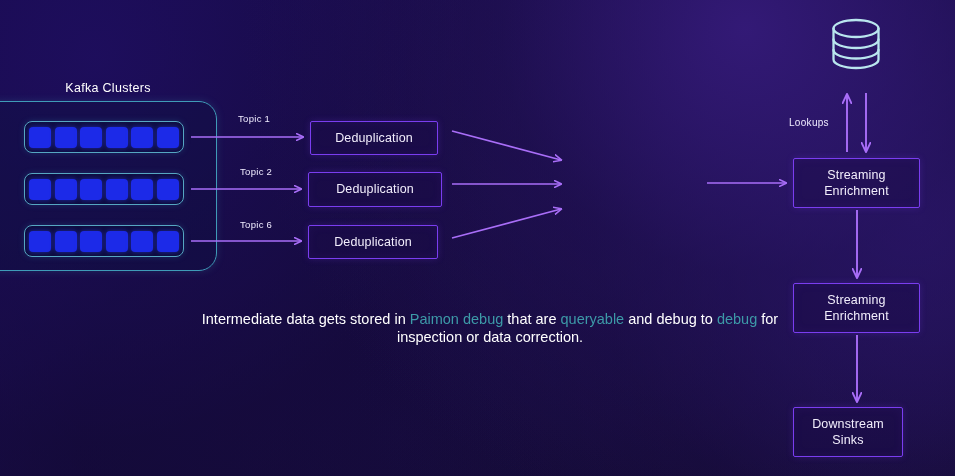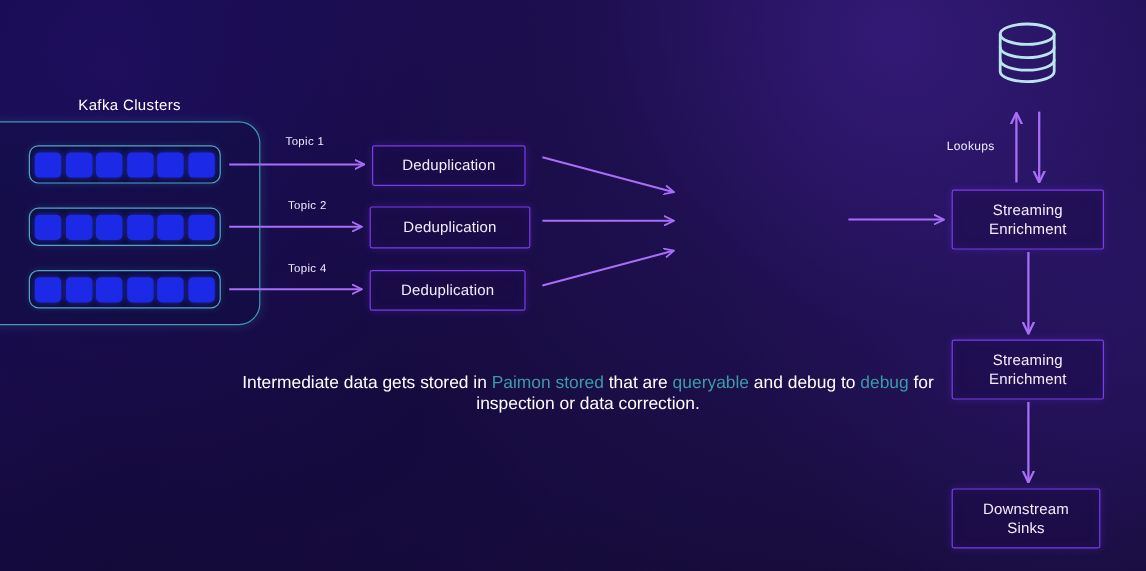--- a/index.html
+++ b/index.html
@@ -143,21 +143,21 @@
     <span class="broker-cell"></span>
     <span class="broker-cell"></span>
     <span class="broker-cell"></span>
     <span class="broker-cell"></span>
     <span class="broker-cell"></span>
     <span class="broker-cell"></span>
   </div>
 
   <div class="edge-label" style="left:238px; top:113px;">Topic 1</div>
   <div class="edge-label" style="left:240px; top:166px;">Topic 2</div>
-  <div class="edge-label" style="left:240px; top:219px;">Topic 4</div>
+  <div class="edge-label" style="left:240px; top:219px;">Topic 6</div>
 
   <div class="node dedup" style="left:310px; top:121px; width:128px; height:34px;">Deduplication</div>
   <div class="node dedup" style="left:308px; top:172px; width:134px; height:35px;">Deduplication</div>
   <div class="node dedup" style="left:308px; top:225px; width:130px; height:34px;">Deduplication</div>
 
 
   <div class="edge-label" style="left:789px; top:117px; font-size:10px;">Lookups</div>
 
   <div class="node" style="left:793px; top:158px; width:127px; height:50px;">
     <span>
@@ -166,29 +166,29 @@
     </span>
   </div>
 
   <div class="node" style="left:793px; top:283px; width:127px; height:50px;">
     <span>
       <span>Streaming</span><br>
       <span>Enrichment</span>
     </span>
   </div>
 
-  <div class="node" style="left:793px; top:407px; width:124px; height:50px;">
+  <div class="node" style="left:793px; top:407px; width:110px; height:50px;">
     <span>
       <span>Downstream</span><br>
       <span>Sinks</span>
     </span>
   </div>
 
   <div id="caption">
-    <span>Intermediate data gets stored in </span><span class="hl">Paimon stored</span><span> that are </span><span class="hl">queryable</span><span> and debug to </span><span class="hl">debug</span><span> for inspection or data correction.</span>
+    <span>Intermediate data gets stored in </span><span class="hl">Paimon debug</span><span> that are </span><span class="hl">queryable</span><span> and debug to </span><span class="hl">debug</span><span> for inspection or data correction.</span>
   </div>
 
   <svg class="overlay" viewBox="0 0 955 476">
     <defs>
       <marker id="ah" viewBox="0 0 10 10" refX="8.4" refY="5" markerWidth="5.2" markerHeight="5.2" orient="auto-start-reverse">
         <path d="M 0 0.6 L 9.2 5 L 0 9.4" fill="none" stroke="#a96ef8" stroke-width="1.7" stroke-linecap="round" stroke-linejoin="round"></path>
       </marker>
       <marker id="ahv" viewBox="0 0 10 10" refX="8.2" refY="5" markerWidth="5.6" markerHeight="5.6" orient="auto-start-reverse">
         <path d="M 0 0.6 L 9.2 5 L 0 9.4" fill="none" stroke="#a96ef8" stroke-width="1.8" stroke-linecap="round" stroke-linejoin="round"></path>
       </marker>

